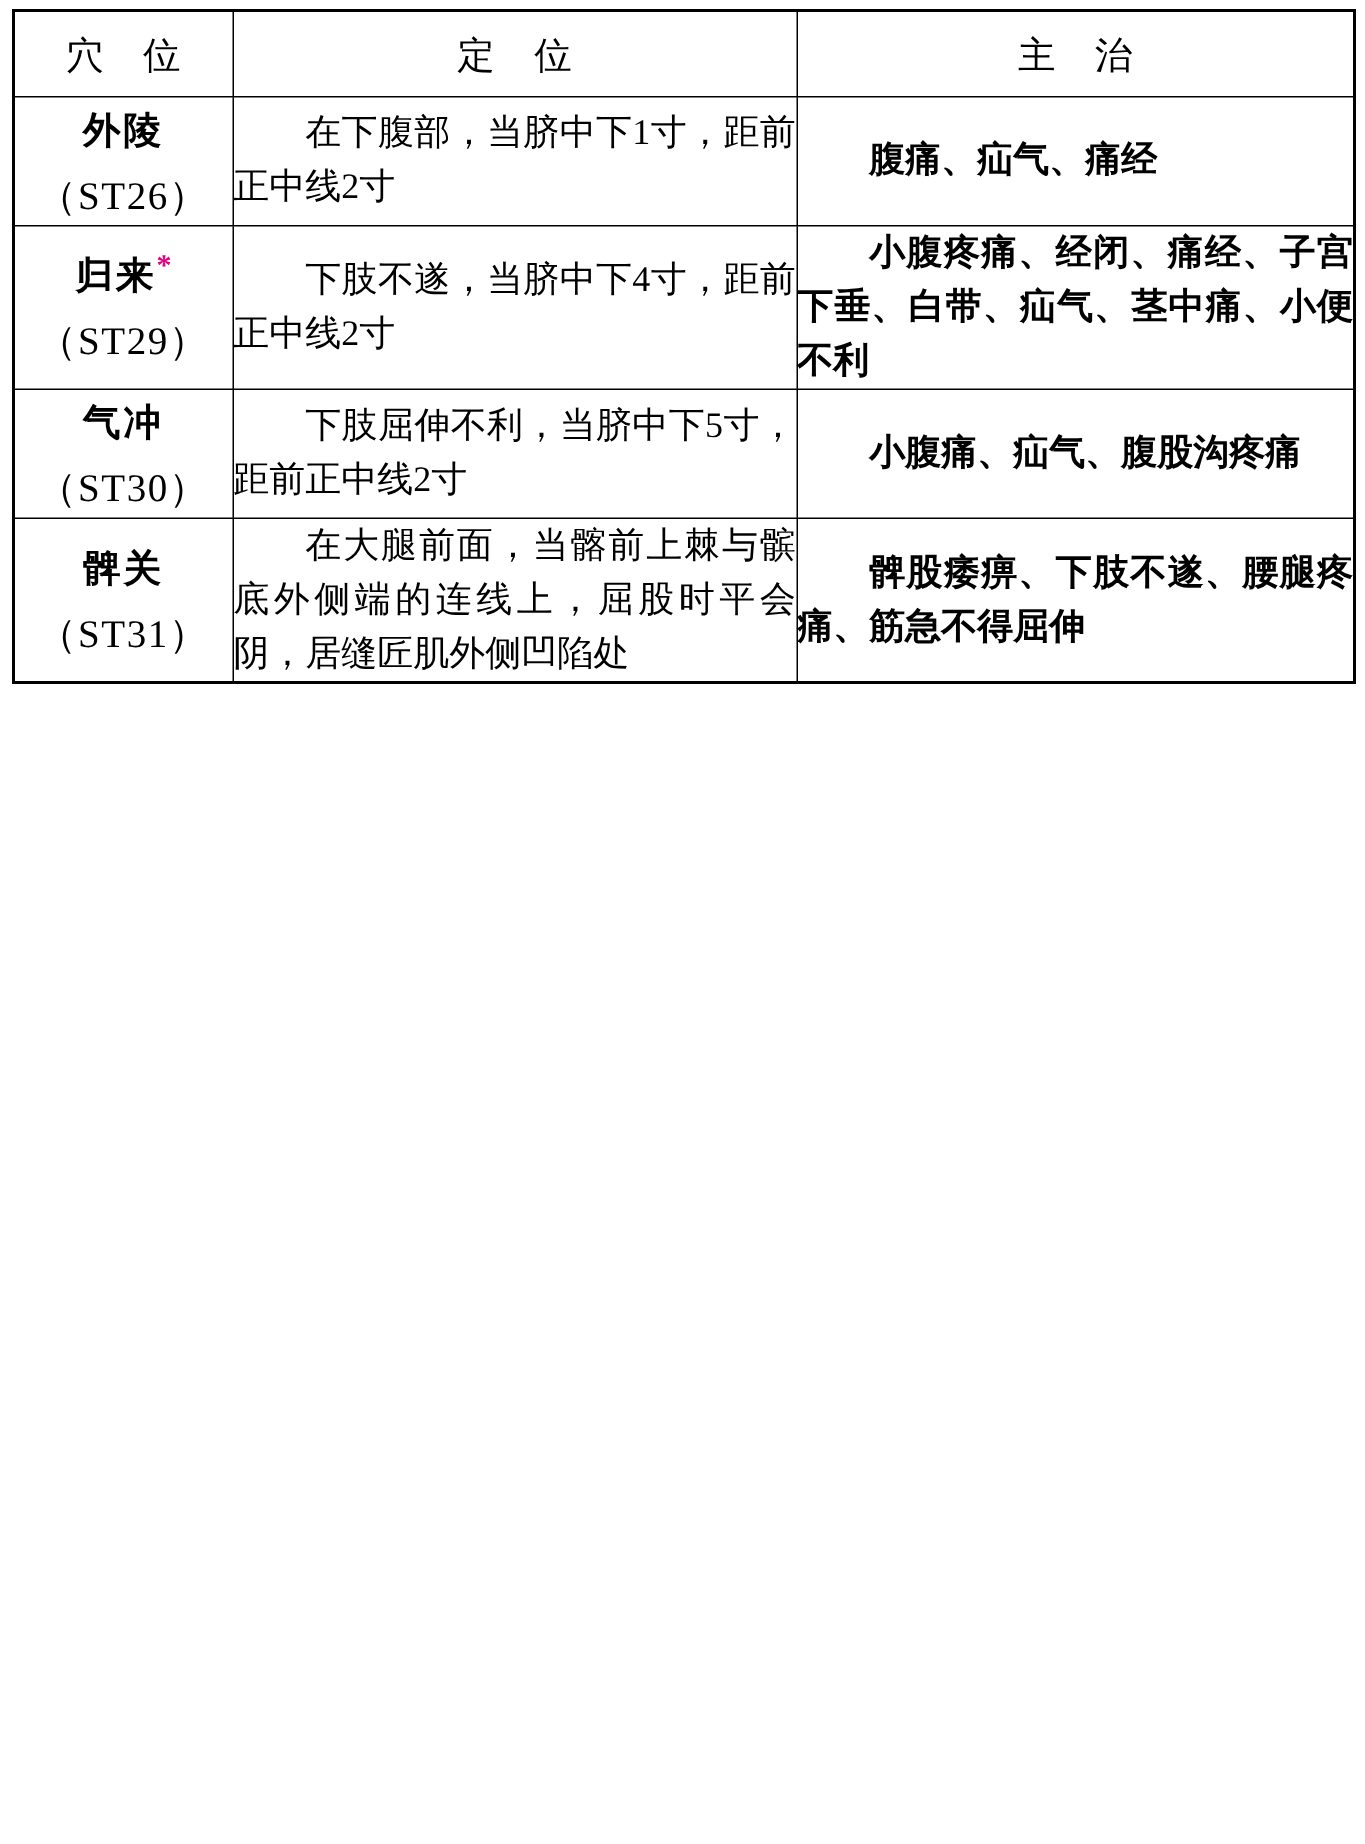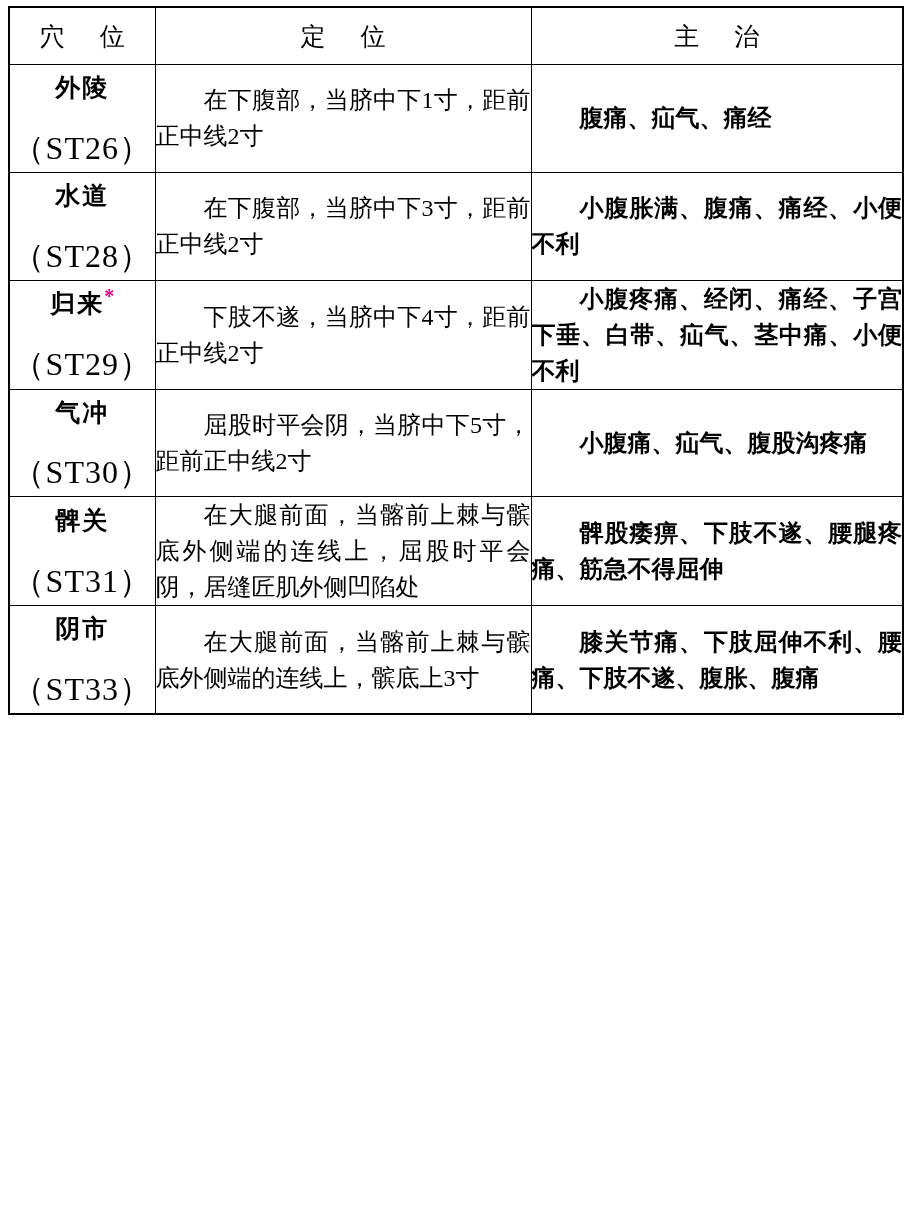--- a/index.html
+++ b/index.html
@@ -36,44 +36,43 @@
     vertical-align: middle;
     padding: 0;
   }
   thead th {
     height: 56px;
     font-weight: normal;
     font-size: 25px;
     letter-spacing: 10px;
     text-indent: 10px;
     text-align: center;
-    font-family: Liberation Mono, monospace;
   }
   .pt-cell {
     text-align: center;
     padding: 8px 2px;
     line-height: 1.5;
     font-family: Liberation Serif, serif;
   }
   .pt-name {
     font-weight: bold;
     font-size: 25px;
     letter-spacing: 2px;
   }
   .pt-star {
     color: #e0007f;
     font-weight: bold;
     font-size: 20px;
     vertical-align: super;
     letter-spacing: 0;
   }
   .pt-code {
-    font-size: 32px;
+    font-size: 26px;
     letter-spacing: 1px;
-    margin-top: 17px;
+    margin-top: 4px;
     white-space: nowrap;
   }
   .loc-cell, .ind-cell {
     font-size: 24px;
     line-height: 1.5;
     padding: 9px 7px 9px 9px;
     text-align: justify;
     text-justify: inter-ideograph;
   }
   .loc-cell p, .ind-cell p {
@@ -114,81 +113,57 @@
         </td>
         <td class="loc-cell">
             <p>在下腹部，当脐中下1寸，距前正中线2寸</p>
           </td>
         <td class="ind-cell ind-indent">
             <p>腹痛、疝气、痛经</p>
           </td>
       </tr>
 
 
-      <tr>
-        <td class="pt-cell">
-          <div class="pt-name"><span>水道</span><span class="pt-star"></span></div>
-          <div class="pt-code">（ST28）</div>
-        </td>
-        <td class="loc-cell">
-            <p>在下腹部，当脐中下3寸，距前正中线2寸</p>
-          </td>
-        <td class="ind-cell ind-indent">
-            <p>小腹胀满、腹痛、痛经、小便不利</p>
-          </td>
-      </tr>
 
       <tr>
         <td class="pt-cell">
           <div class="pt-name"><span>归来</span><span class="pt-star">*</span></div>
           <div class="pt-code">（ST29）</div>
         </td>
         <td class="loc-cell">
             <p>下肢不遂，当脐中下4寸，距前正中线2寸</p>
           </td>
         <td class="ind-cell ind-indent">
             <p>小腹疼痛、经闭、痛经、子宫下垂、白带、疝气、茎中痛、小便不利</p>
           </td>
       </tr>
 
       <tr>
         <td class="pt-cell">
           <div class="pt-name"><span>气冲</span><span class="pt-star"></span></div>
           <div class="pt-code">（ST30）</div>
         </td>
         <td class="loc-cell">
-            <p>屈股时平会阴，当脐中下5寸，距前正中线2寸</p>
+            <p>下肢屈伸不利，当脐中下5寸，距前正中线2寸</p>
           </td>
         <td class="ind-cell ind-indent">
             <p>小腹痛、疝气、腹股沟疼痛</p>
           </td>
       </tr>
 
       <tr>
         <td class="pt-cell">
           <div class="pt-name"><span>髀关</span><span class="pt-star"></span></div>
           <div class="pt-code">（ST31）</div>
         </td>
         <td class="loc-cell">
             <p>在大腿前面，当髂前上棘与髌底外侧端的连线上，屈股时平会阴，居缝匠肌外侧凹陷处</p>
           </td>
         <td class="ind-cell ind-indent">
             <p>髀股痿痹、下肢不遂、腰腿疼痛、筋急不得屈伸</p>
           </td>
       </tr>
 
 
-      <tr>
-        <td class="pt-cell">
-          <div class="pt-name"><span>阴市</span><span class="pt-star"></span></div>
-          <div class="pt-code">（ST33）</div>
-        </td>
-        <td class="loc-cell">
-            <p>在大腿前面，当髂前上棘与髌底外侧端的连线上，髌底上3寸</p>
-          </td>
-        <td class="ind-cell ind-indent">
-            <p>膝关节痛、下肢屈伸不利、腰痛、下肢不遂、腹胀、腹痛</p>
-          </td>
-      </tr>
 
     </tbody>
   </table>
 </div>
 
 </body></html>

